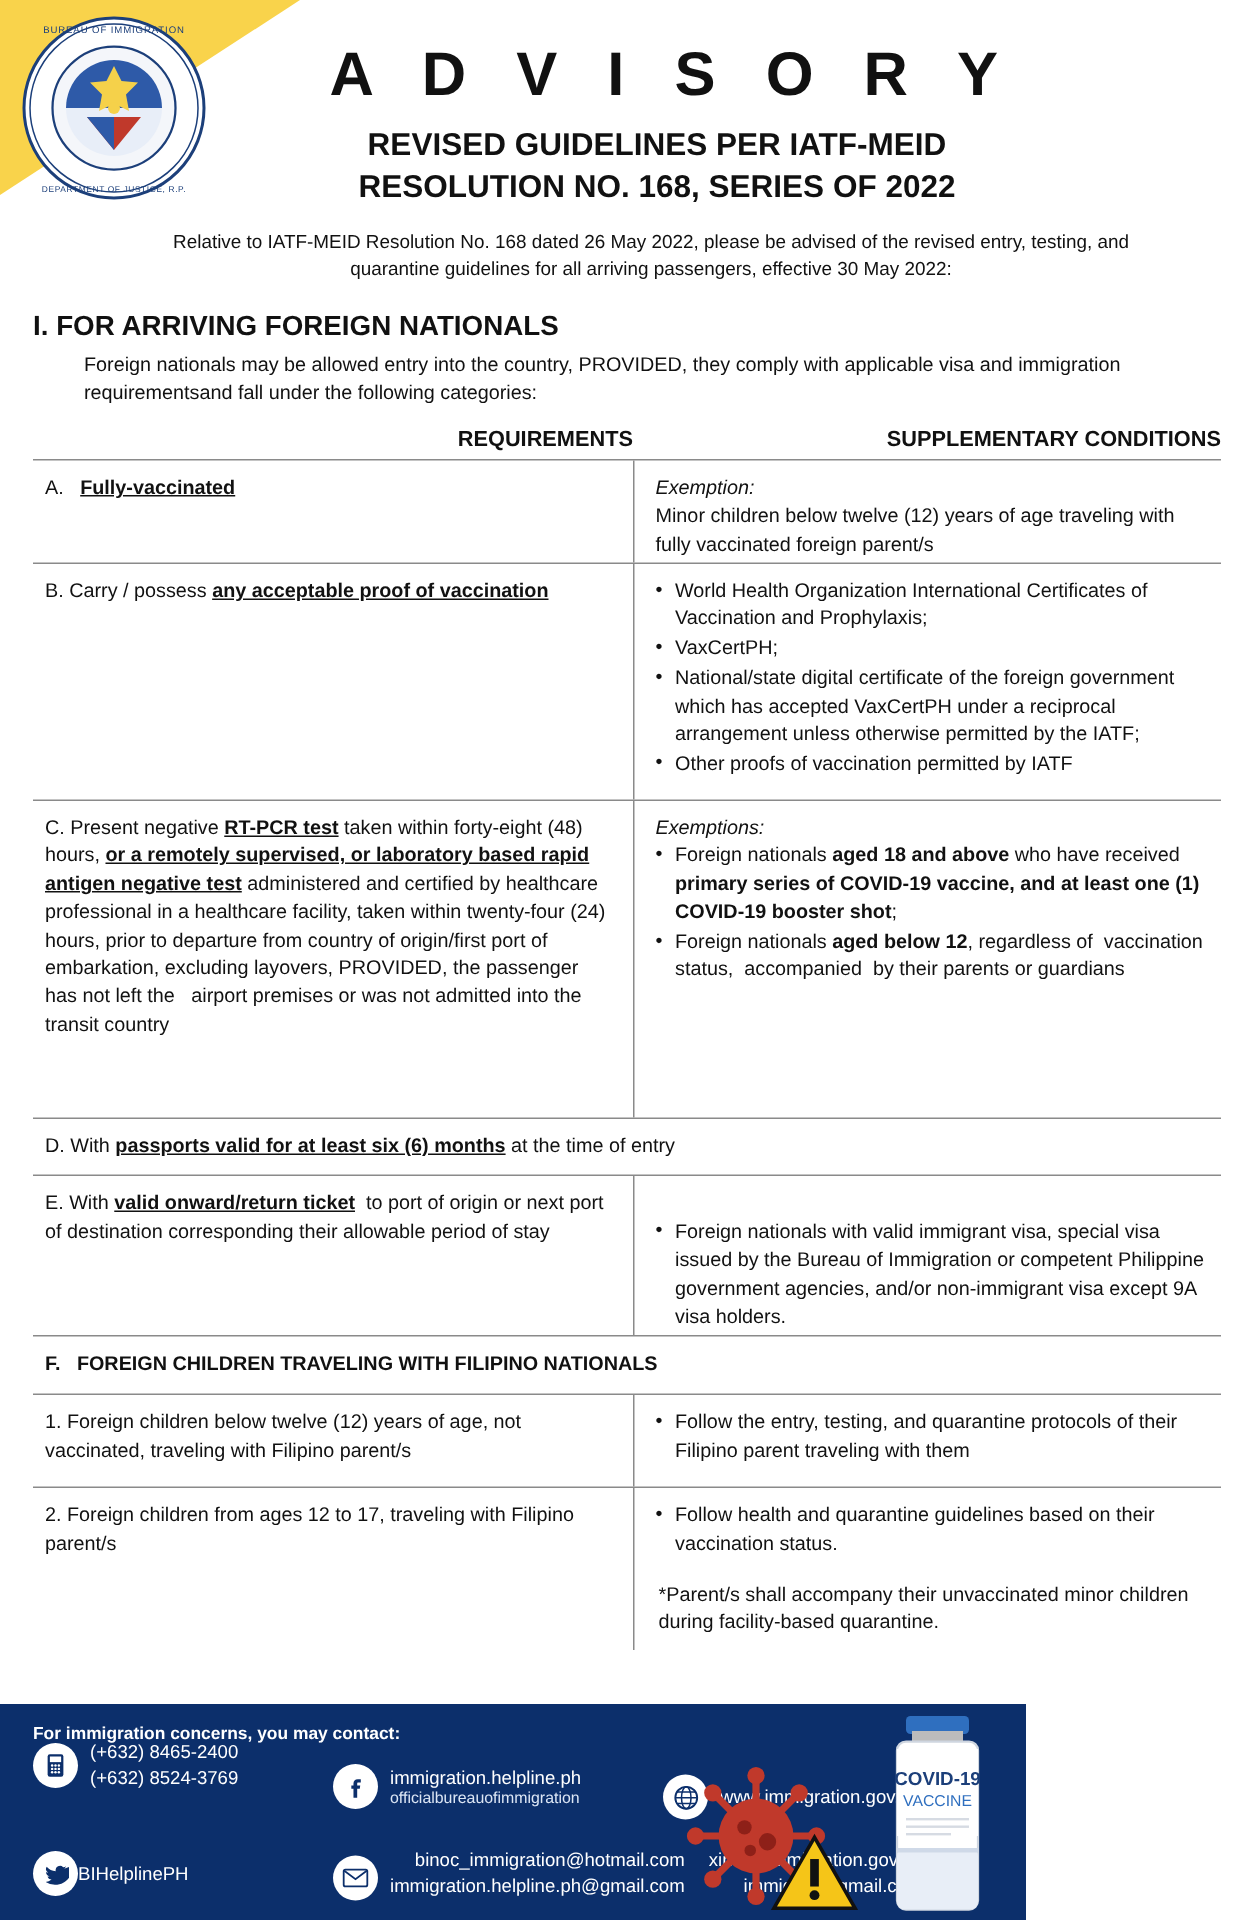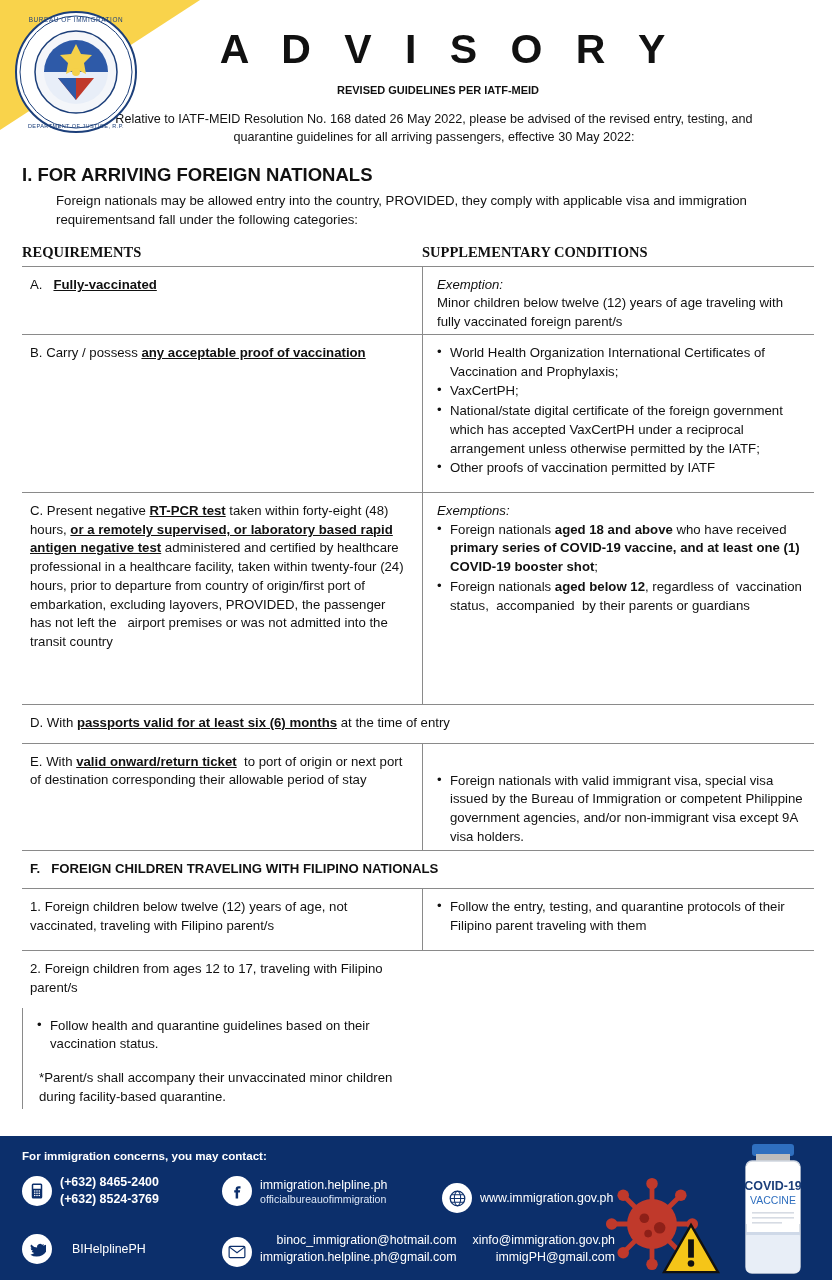--- a/index.html
+++ b/index.html
@@ -32,21 +32,21 @@
   .advisory-title {
     text-align: center;
     font-size: 41px;
     font-weight: bold;
     letter-spacing: 11px;
     margin: 18px 0 0 60px;
     color: #111;
   }
   .subtitle {
     text-align: center;
-    font-size: 11px;
+    font-size: 21px;
     font-weight: bold;
     margin: 10px 0 0 40px;
     line-height: 1.35;
   }
   .lede {
     margin: 12px 52px 0 84px;
     text-align: center;
     font-size: 12.6px;
     line-height: 1.45;
   }
@@ -60,30 +60,30 @@
   .section-note {
     margin: 5px 56px 0 56px;
     font-size: 13.2px;
     line-height: 1.45;
   }
 
   
   .tbl { margin: 14px 22px 0 22px; width: 792px; }
   .hdr-row { display: flex; border-bottom: 1.5px solid #8a8a8a; padding-bottom: 5px; }
   .hdr-left, .hdr-right {
-    font-weight: bold; font-size: 14.5px; text-align: left; font-family: Liberation Serif, serif;
+    font-weight: bold; font-size: 14.5px; text-align: right;
   }
   .hdr-left { width: 400px; }
   .hdr-right { width: 392px; }
 
   .row {
     display: flex;
     border-bottom: 1.5px solid #8a8a8a;
   }
-  .row.noline { border-bottom: none; flex-direction: column; }
+  .row.noline { border-bottom: none; }
   .cell-left {
     width: 400px;
     padding: 9px 12px 10px 8px;
     font-size: 13.2px;
     line-height: 1.42;
   }
   .cell-right {
     width: 392px;
     padding: 9px 6px 2px 14px;
     font-size: 13.2px;
@@ -108,21 +108,21 @@
   ul.bul li:before {
     content: "•";
     position: absolute; left: 0; top: -1px;
   }
   .indent { padding-left: 14px; }
 
   
   .footer {
     position: absolute;
     left: 0; bottom: 0;
-    width: 832px; height: 144px;
+    width: 684px; height: 144px;
     background: #0c2f6b;
     color: #ffffff;
     overflow: hidden;
   }
   .footer-title {
     position: absolute; left: 22px; top: 13px;
     font-size: 11.6px; font-weight: bold; color: #ffffff;
   }
   .fi { position: absolute; }
   .fi .glyph {
@@ -166,20 +166,21 @@
       <path d="M44 68 l36 0 -18 22z" fill="#c0392b"></path>
       <path d="M44 68 l18 0 0 22z" fill="#2e5aa8"></path>
       <circle cx="62" cy="62" r="4" fill="#f5d14a"></circle>
       <text x="62" y="12" font-size="6.4" fill="#1c3f7a" text-anchor="middle" font-family="Liberation Sans, sans-serif" letter-spacing="0.6">BUREAU OF IMMIGRATION</text>
       <text x="62" y="118" font-size="5.6" fill="#1c3f7a" text-anchor="middle" font-family="Liberation Sans, sans-serif" letter-spacing="0.4">DEPARTMENT OF JUSTICE, R.P.</text>
     </svg>
 
     <div class="advisory-title">A D V I S O R Y</div>
     <div class="subtitle">
       <div>REVISED GUIDELINES PER IATF-MEID</div>
+      <div>RESOLUTION NO. 168, SERIES OF 2022</div>
     </div>
     <div class="lede">Relative to IATF-MEID Resolution No. 168 dated 26 May 2022, please be advised of the revised entry, testing, and quarantine guidelines for all arriving passengers, effective 30 May 2022:</div>
   </div>
 
   <div class="section-title">I. FOR ARRIVING FOREIGN NATIONALS</div>
   <div class="section-note">Foreign nationals may be allowed entry into the country, PROVIDED, they comply with applicable visa and immigration requirementsand fall under the following categories:</div>
 
   <div class="tbl">
 
     <div class="hdr-row">
@@ -286,21 +287,21 @@
         <div style="height:14px"></div>
         <div class="indent" style="padding-left:2px">*Parent/s shall accompany their unvaccinated minor children during facility-based quarantine.</div>
       </div>
     </div>
 
   </div>
 
   <div class="footer">
     <div class="footer-title">For immigration concerns, you may contact:</div>
 
-    <div class="fi" style="left:22px; top:38px;font-weight:bold;">
+    <div class="fi" style="left:22px; top:24px;">
       <div style="display:flex; align-items:center; gap:8px;">
         <div class="glyph">
           <svg width="18" height="18" viewBox="0 0 24 24" aria-hidden="true">
             <rect x="5" y="2" width="14" height="20" rx="2" fill="#0c2f6b"></rect>
             <rect x="7" y="4" width="10" height="5" fill="#ffffff"></rect>
             <circle cx="9" cy="12" r="1.1" fill="#ffffff"></circle>
               <circle cx="12" cy="12" r="1.1" fill="#ffffff"></circle>
               <circle cx="15" cy="12" r="1.1" fill="#ffffff"></circle>
             <circle cx="9" cy="15" r="1.1" fill="#ffffff"></circle>
               <circle cx="12" cy="15" r="1.1" fill="#ffffff"></circle>
@@ -311,21 +312,21 @@
           </svg>
         </div>
         <div>
           <div class="fline">(+632) 8465-2400</div>
           <div class="fline">(+632) 8524-3769</div>
         </div>
       </div>
     </div>
 
     <div class="fi" style="left:22px; top:98px;">
-      <div style="display:flex; align-items:center; gap:20px;">
+      <div style="display:flex; align-items:center; gap:0;">
         <div class="glyph">
           <svg width="17" height="17" viewBox="0 0 24 24" aria-hidden="true">
             <path d="M22 5.9c-.8.35-1.6.6-2.5.7a4 4 0 0 0 1.7-2.2c-.8.5-1.7.85-2.7 1a4.1 4.1 0 0 0-7 3.7A11.6 11.6 0 0 1 3 4.9a4.1 4.1 0 0 0 1.3 5.5c-.7 0-1.3-.2-1.9-.5a4.1 4.1 0 0 0 3.3 4 4.2 4.2 0 0 1-1.9.1 4.1 4.1 0 0 0 3.8 2.9A11.5 11.5 0 0 1 2 19.3a16.3 16.3 0 0 0 8.8 2.6c10.6 0 16.4-8.9 16.4-16.6.7-.5 1.3-1.1 1.8-1.8z" fill="#0c2f6b"></path>
           </svg>
         </div>
         <div class="fline">BIHelplinePH</div>
       </div>
     </div>
 
     <div class="fi" style="left:442px; top:47px;">

